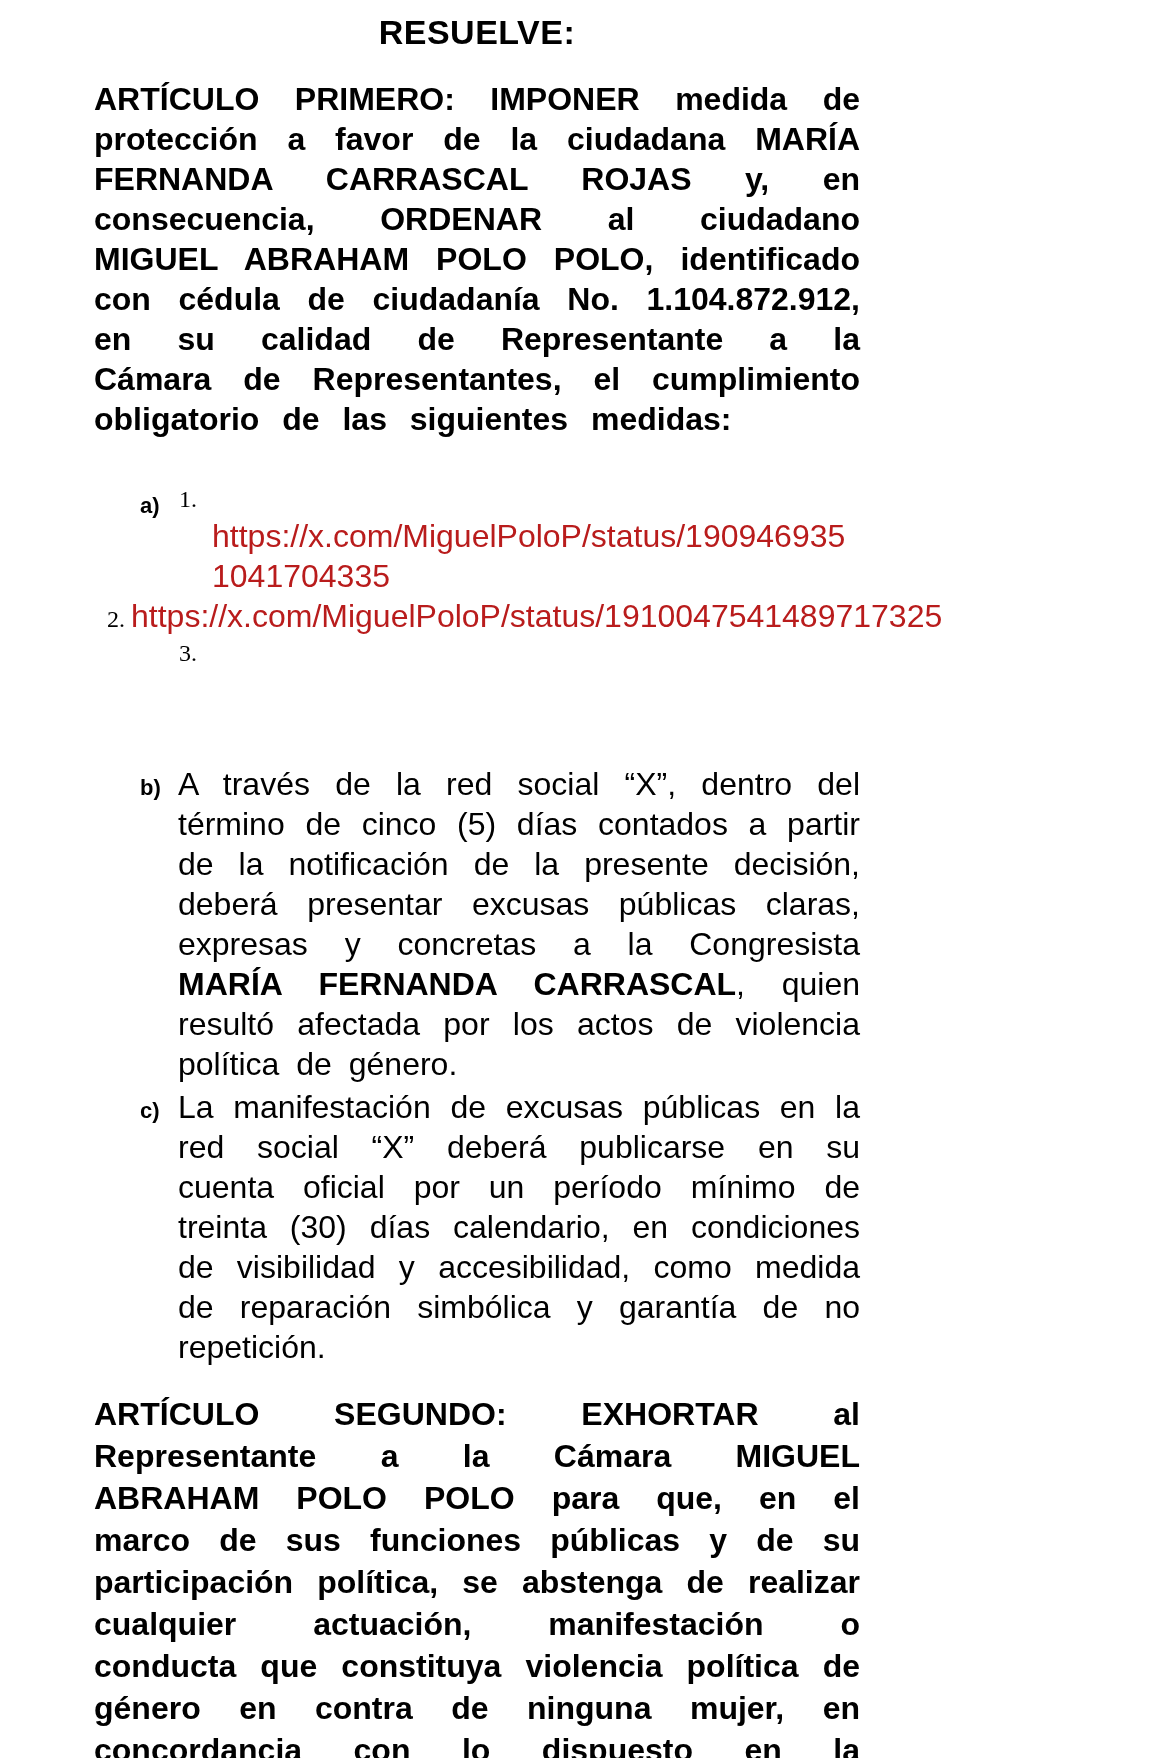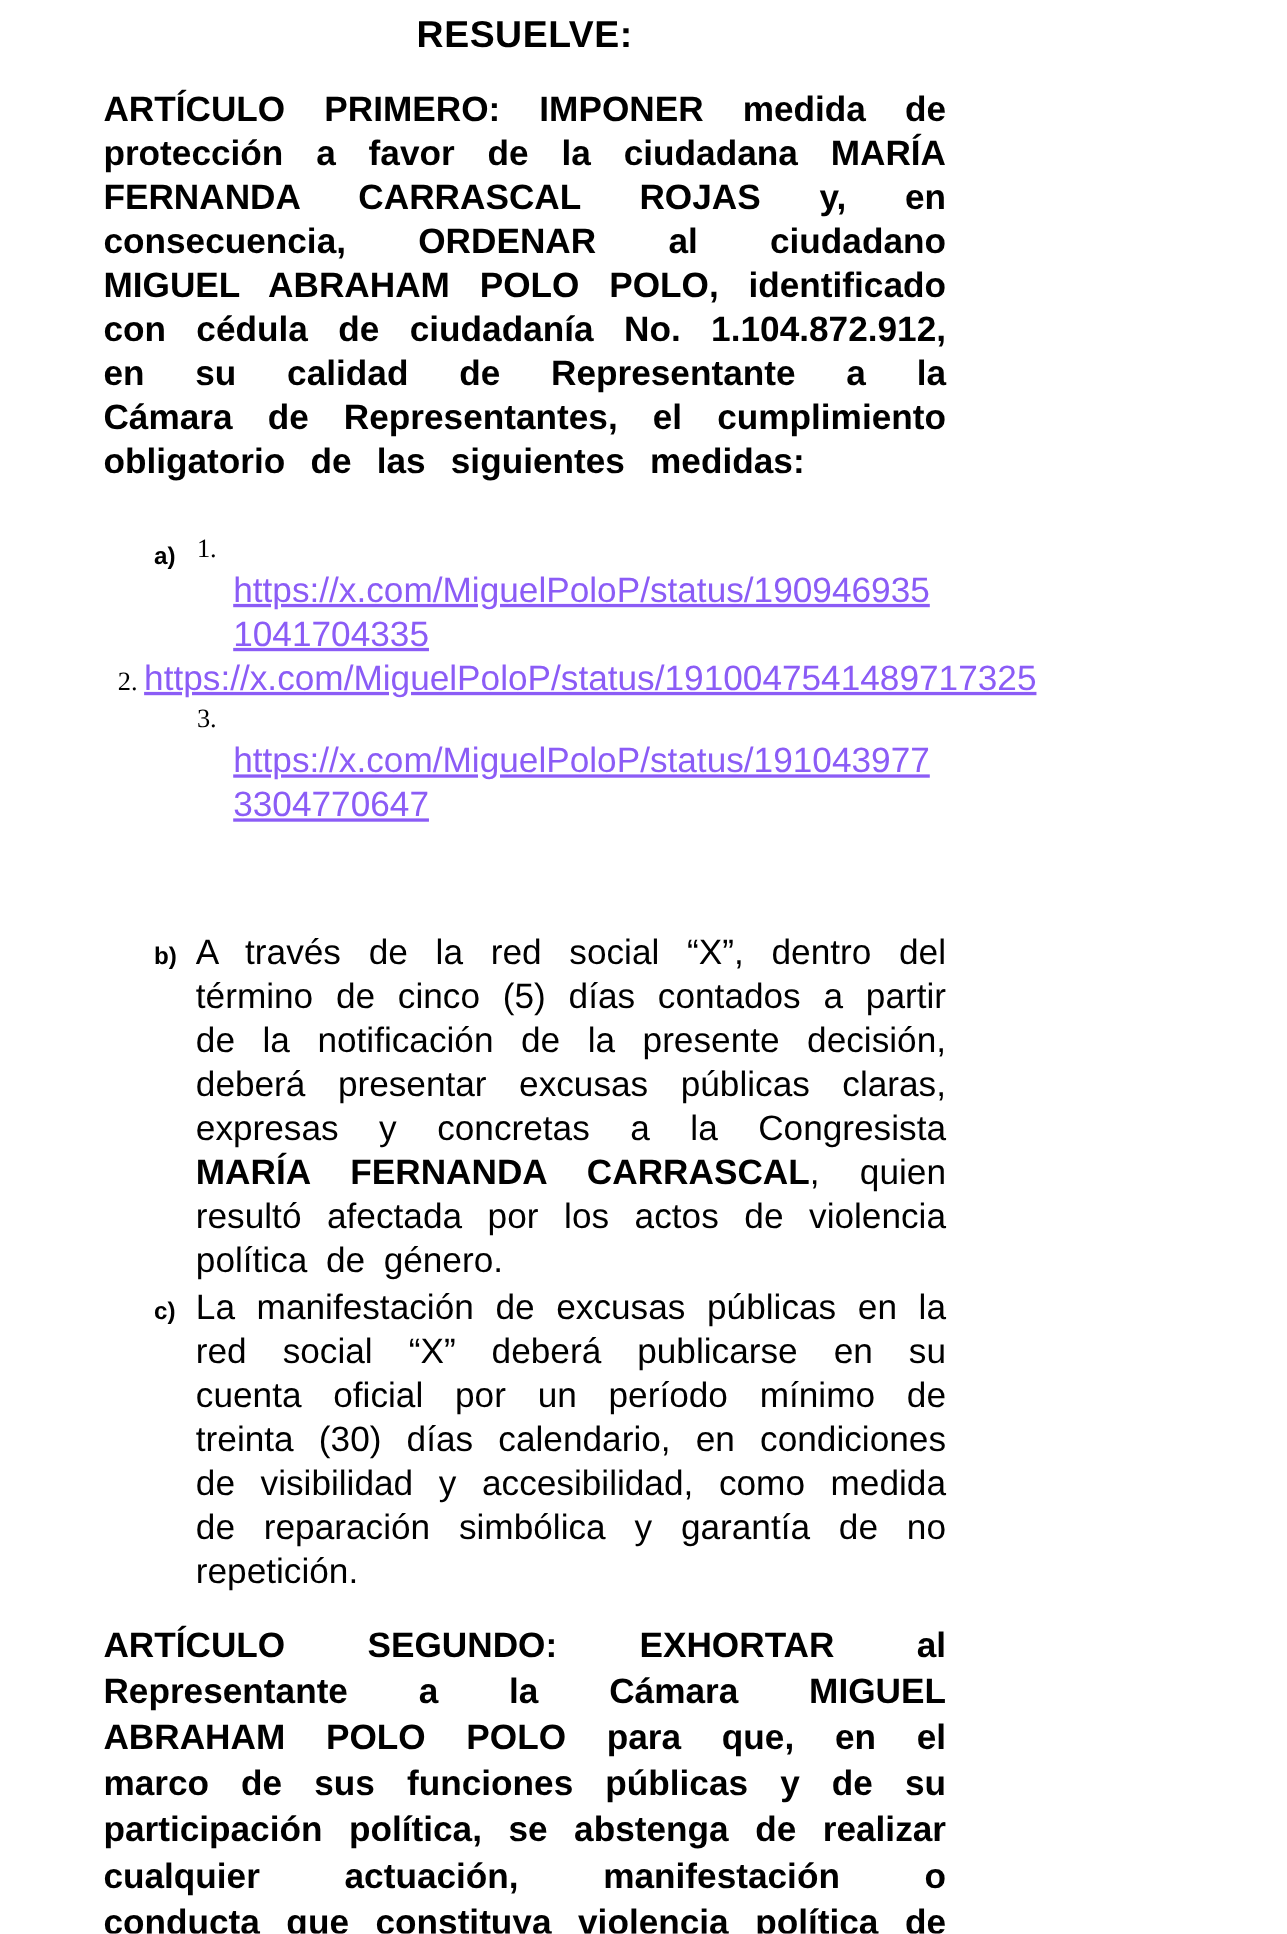--- a/index.html
+++ b/index.html
@@ -49,22 +49,21 @@
   .item-c { margin-top: 3px; word-spacing: 7px; }
   .link-list { margin-top: 20px; }
   .num-marker {
     font-family: "Liberation Serif", serif;
     font-size: 24px;
     line-height: 34px;
     color: #000000;
   }
   .num-hang { display: block; margin-left: 85px; }
   .doc-link {
-    color: #8b5cf6;
-    text-decoration: underline;
+    color: #b91c1c;
     line-height: 40px;
     cursor: pointer;
   }
   .link-wrap {
     display: block;
     margin-left: 118px;
     max-width: 790px;
     word-break: break-all;
   }
   .link-item-inline {
@@ -98,21 +97,20 @@
       <span class="num-marker num-hang">1.</span>
       <a class="doc-link link-wrap">https://x.com/MiguelPoloP/status/1909469351041704335</a>
     </div>
 
     <div class="link-item link-item-inline">
       <span class="num-marker">2.</span><a class="doc-link">https://x.com/MiguelPoloP/status/1910047541489717325</a>
     </div>
 
     <div class="link-item">
       <span class="num-marker num-hang">3.</span>
-      <a class="doc-link link-wrap">https://x.com/MiguelPoloP/status/1910439773304770647</a>
     </div>
 
   </div>
 
   <div class="lettered item-b">
     <span class="letter-marker">b)</span>
     <span>A través de la red social “X”, dentro del término de cinco (5) días contados a partir de la notificación de la presente decisión, deberá presentar excusas públicas claras, expresas y concretas a la Congresista </span><b>MARÍA FERNANDA CARRASCAL</b><span>, quien resultó afectada por los actos de violencia política de género.</span>
   </div>
 
   <div class="lettered item-c">

